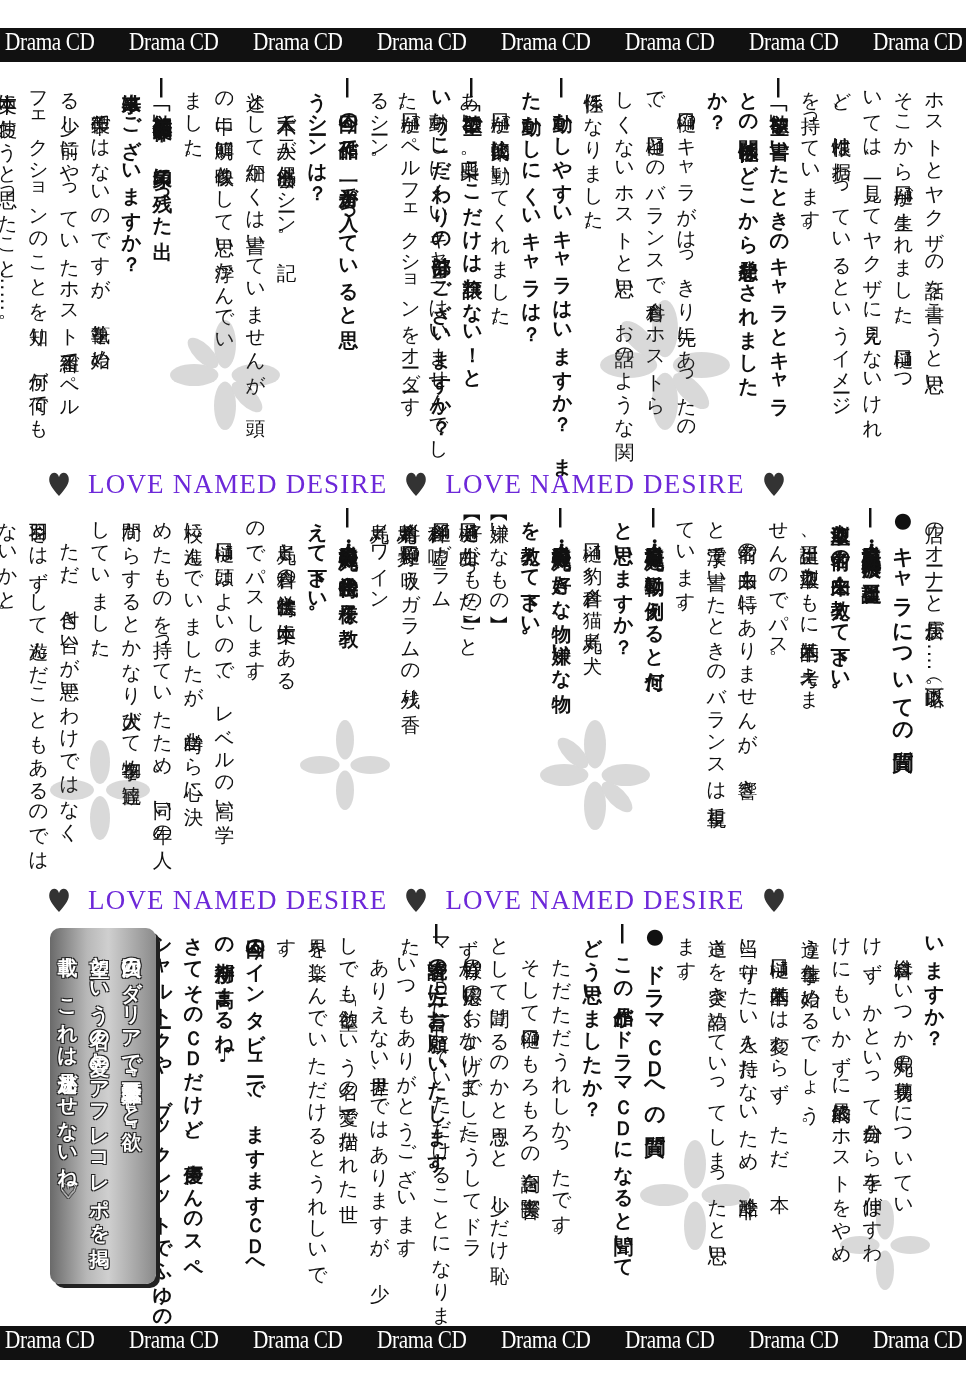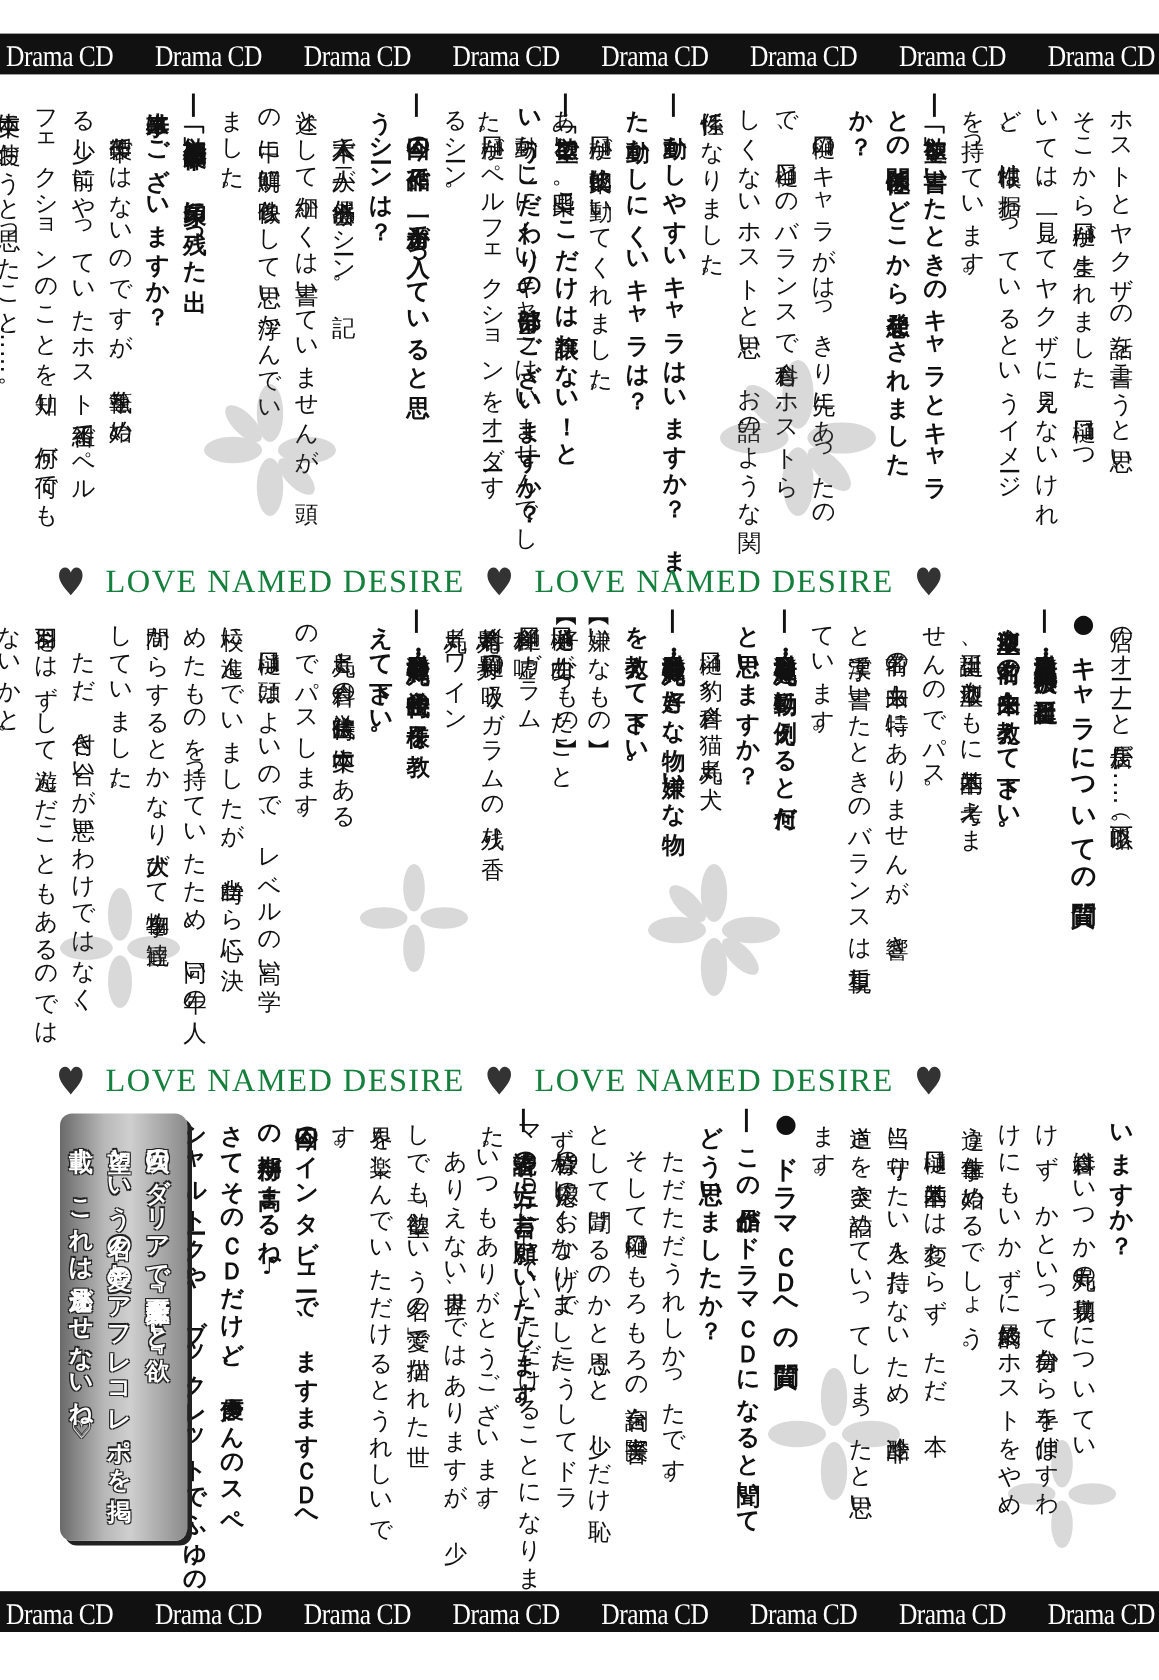--- a/index.html
+++ b/index.html
@@ -2,33 +2,33 @@
 <html><head>
 <meta charset="utf-8">
 <style>
   html, body { margin:0; padding:0; background:#ffffff; }
   body { width:966px; height:1400px; position:relative; overflow:hidden;
          font-family:"DejaVu Sans","Liberation Sans",sans-serif; color:#111; }
   .band { position:absolute; left:0; width:966px; height:34px; background:#111;
           overflow:hidden; white-space:nowrap; }
   .band.top { top:28px; }
   .band.bottom { top:1326px; }
-  .band-inner { display:flex; gap:0; height:34px; align-items:flex-end; }
+  .band-inner { display:flex; gap:0; height:34px; align-items:flex-start; }
   .band-item { color:#fff; font-family:"Liberation Serif","DejaVu Serif",serif;
                font-size:25px; letter-spacing:-0.5px; width:124px; flex:0 0 124px;
                padding-left:6px; box-sizing:border-box; transform:scaleX(0.85);
                transform-origin:left center; }
   .divider { position:absolute; left:0; width:966px; height:36px;
              display:flex; align-items:center; }
   .divider.d1 { top:466px; }
   .divider.d2 { top:882px; }
   .heart { width:22px; height:26px; display:inline-block; position:relative; }
   .heart svg { width:22px; height:26px; display:block; }
   .div-text { font-family:"Liberation Serif","DejaVu Serif",serif; font-size:27px;
-              letter-spacing:1.2px; color:#15803d; margin:0 18px 0 18px; white-space:nowrap; }
+              letter-spacing:1.2px; color:#6d28d9; margin:0 18px 0 18px; white-space:nowrap; }
   .block { position:absolute; }
   .vtext { writing-mode:vertical-rl; -webkit-writing-mode:vertical-rl;
            font-size:19.5px; line-height:31px; letter-spacing:1.1px;
            white-space:pre; color:#111; }
   .q { font-weight:bold; }
   .h { font-weight:bold; font-size:21px; }
   .promo { position:absolute; left:50px; top:928px; width:106px; height:356px;
            border-radius:10px; background:linear-gradient(90deg,#6a6a6a 0%,#b8b8b8 35%,#cfcfcf 55%,#8a8a8a 100%);
            box-shadow:4px 4px 0 #222; overflow:hidden; }
   .promo .vtext { position:absolute; right:8px; top:14px; font-weight:bold; color:#fff;

